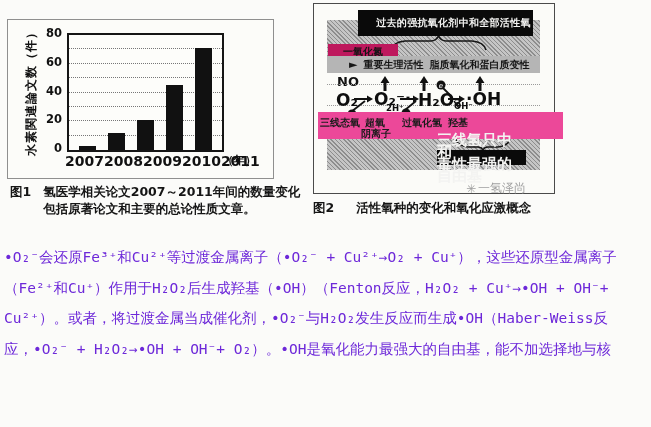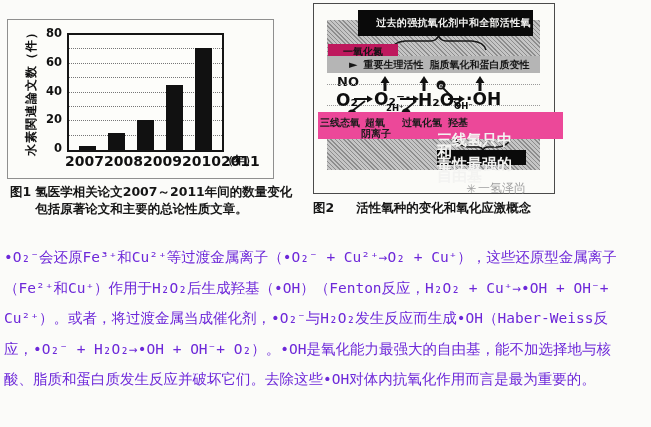--- a/index.html
+++ b/index.html
@@ -22,21 +22,21 @@
         justify-content:space-around;padding:0 4px;}
   .bar-slot{flex:1;display:flex;justify-content:center;align-items:flex-end;height:100%;}
   .bar{width:17px;}
   .fig1-yticks{position:absolute;left:32px;top:13px;width:24px;height:115px;}
   .ytick{position:absolute;right:2px;font-size:11.5px;font-weight:700;text-align:left;}
   .fig1-xlabels{position:absolute;left:57px;top:133px;width:157px;display:flex;
         justify-content:space-around;}
   .xlabel{flex:1;text-align:center;font-size:14px;font-weight:700;}
   .fig1-xunit{position:absolute;left:214px;top:133px;font-size:11.5px;font-weight:700;}
   
-  .caption{position:absolute;display:flex;gap:4px;font-size:12.5px;font-weight:600;
+  .caption{position:absolute;display:flex;gap:12px;font-size:12.5px;font-weight:600;
         line-height:17px;color:#151515;}
   .cap1{left:10px;top:183px;}
   .cap2{left:313px;top:199px;gap:22px;}
   
   .fig2{position:absolute;left:313px;top:3px;width:240px;height:189px;
         border:1.5px solid #4a4a4a;background:#fbfbf8;}
   .hatch{position:absolute;left:13px;width:213px;
         background:repeating-linear-gradient(45deg,#8d8d8d 0px,#8d8d8d 1px,#c5c5c5 1px,#c5c5c5 3px);}
   .hatch-top{top:16px;height:53px;}
   .hatch-bot{top:135px;height:31px;}
@@ -206,14 +206,13 @@
 <div class="caption cap2">
   <span>图2</span>
   <span>活性氧种的变化和氧化应激概念</span>
 </div>
 
 <div class="bodytext">
   <div>•O₂⁻会还原Fe³⁺和Cu²⁺等过渡金属离子（•O₂⁻ + Cu²⁺→O₂ + Cu⁺），这些还原型金属离子</div>
   <div>（Fe²⁺和Cu⁺）作用于H₂O₂后生成羟基（•OH）（Fenton反应，H₂O₂ + Cu⁺→•OH + OH⁻+</div>
   <div>Cu²⁺）。或者，将过渡金属当成催化剂，•O₂⁻与H₂O₂发生反应而生成•OH（Haber-Weiss反</div>
   <div>应，•O₂⁻ + H₂O₂→•OH + OH⁻+ O₂）。•OH是氧化能力最强大的自由基，能不加选择地与核</div>
-  <div>酸、脂质和蛋白质发生反应并破坏它们。去除这些•OH对体内抗氧化作用而言是最为重要的。</div>
 </div>
 
 </body></html>

